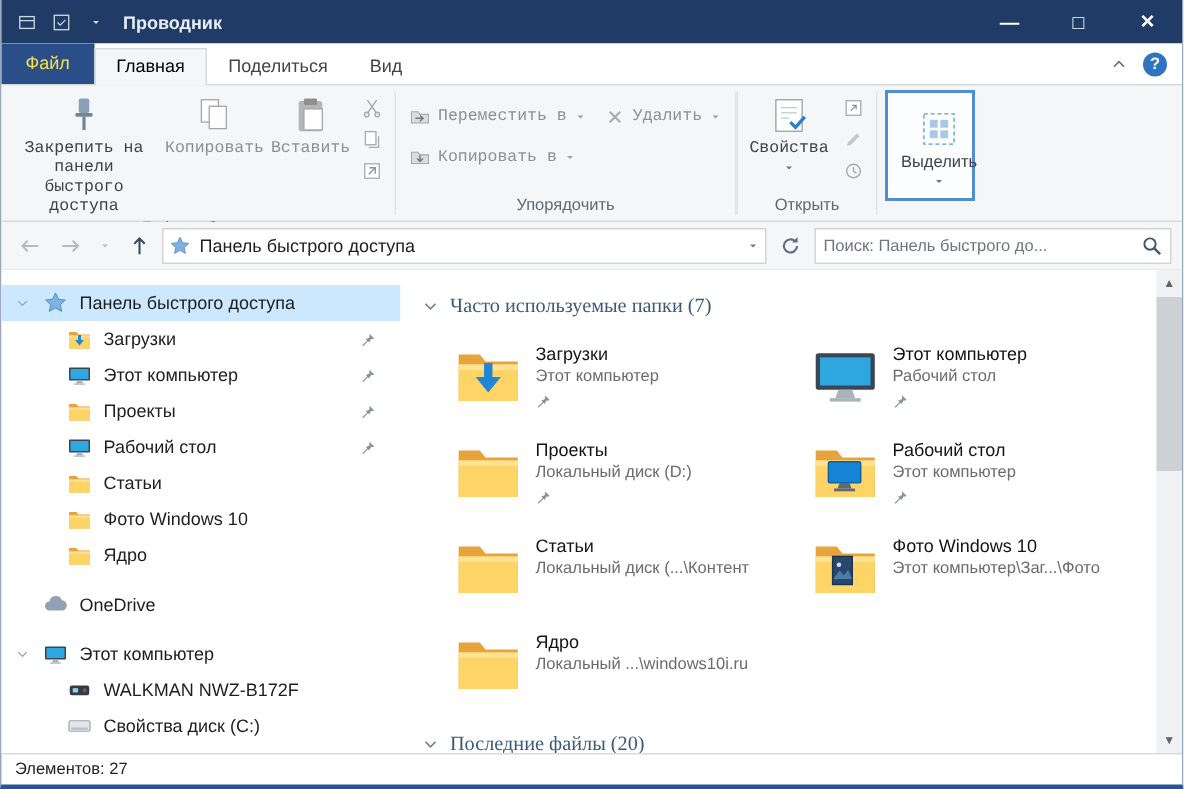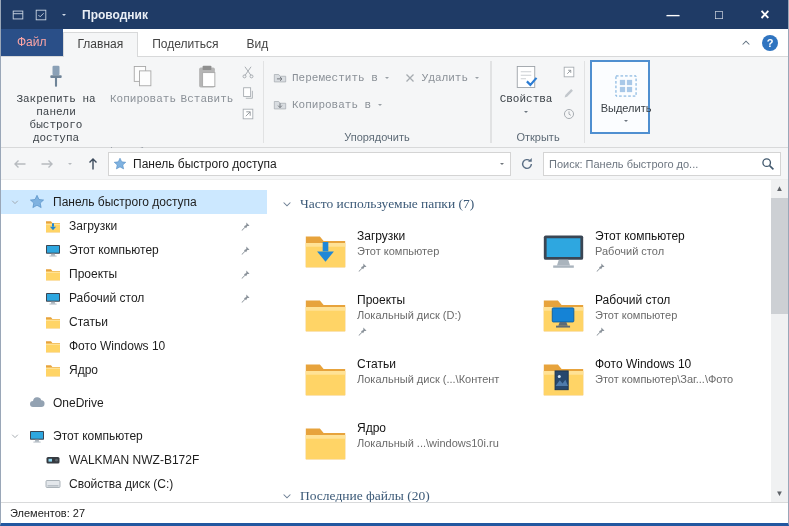--- a/index.html
+++ b/index.html
@@ -14,22 +14,22 @@
   .qat { display:flex; align-items:center; gap:3px; padding-left:7px; }
   .qat-btn { width:20px; height:20px; display:flex; align-items:center; justify-content:center; }
   .title-text { margin-left:8px; font-size:12px; }
   .win-controls { margin-left:auto; display:flex; height:29px; }
   .win-btn { width:46px; height:29px; display:flex; align-items:center; justify-content:center; font-size:13px; color:#fff; }
   .win-btn.close { font-size:16px; }
 
   
   .tabrow { height:27px; background:#fff; display:flex; align-items:flex-end; flex:0 0 auto; position:relative; }
   .tab { padding:0 14px; height:24px; line-height:24px; font-size:12px; color:#444; }
-  .tab-file { background:#2a4f88; color:#fca5a5; height:27px; line-height:27px; padding:0 16px; }
-  .tab.active { background:#f5f6f7; border:1px solid #d8d9da; border-bottom:none; color:#404040; height:25px; line-height:23px; margin-bottom:-1px; position:relative; z-index:2; }
+  .tab-file { background:#2a4f88; color:#fde047; height:27px; line-height:27px; padding:0 16px; }
+  .tab.active { background:#f5f6f7; border:1px solid #d8d9da; border-bottom:none; color:#000000; height:25px; line-height:23px; margin-bottom:-1px; position:relative; z-index:2; }
   .tabrow-right { margin-left:auto; display:flex; align-items:center; gap:10px; padding-right:10px; height:27px; }
   .help-circle { width:16px; height:16px; border-radius:50%; background:#2f74c0; color:#fff; font-size:11px; font-weight:bold; display:flex; align-items:center; justify-content:center; }
 
   
   .ribbon { height:92px; background:#f5f6f7; border-top:1px solid #d8d9da; border-bottom:1px solid #d8d9da; display:flex; flex:0 0 auto; }
   .rgroup { display:flex; flex-direction:column; }
   .rgroup-content { flex:1; display:flex; align-items:flex-start; padding:3px 3px 0;font-family:Liberation Mono, monospace; }
   .rgroup-label { height:17px; text-align:center; font-size:11px; color:#5d6a76; line-height:15px; white-space:nowrap; padding:0 6px; }
   .rsep { width:1px; background:#e1e2e3; margin:4px 0; flex:0 0 auto; }
   .bigbtn { display:flex; flex-direction:column; align-items:center; padding:3px 4px 0; gap:2px; }

